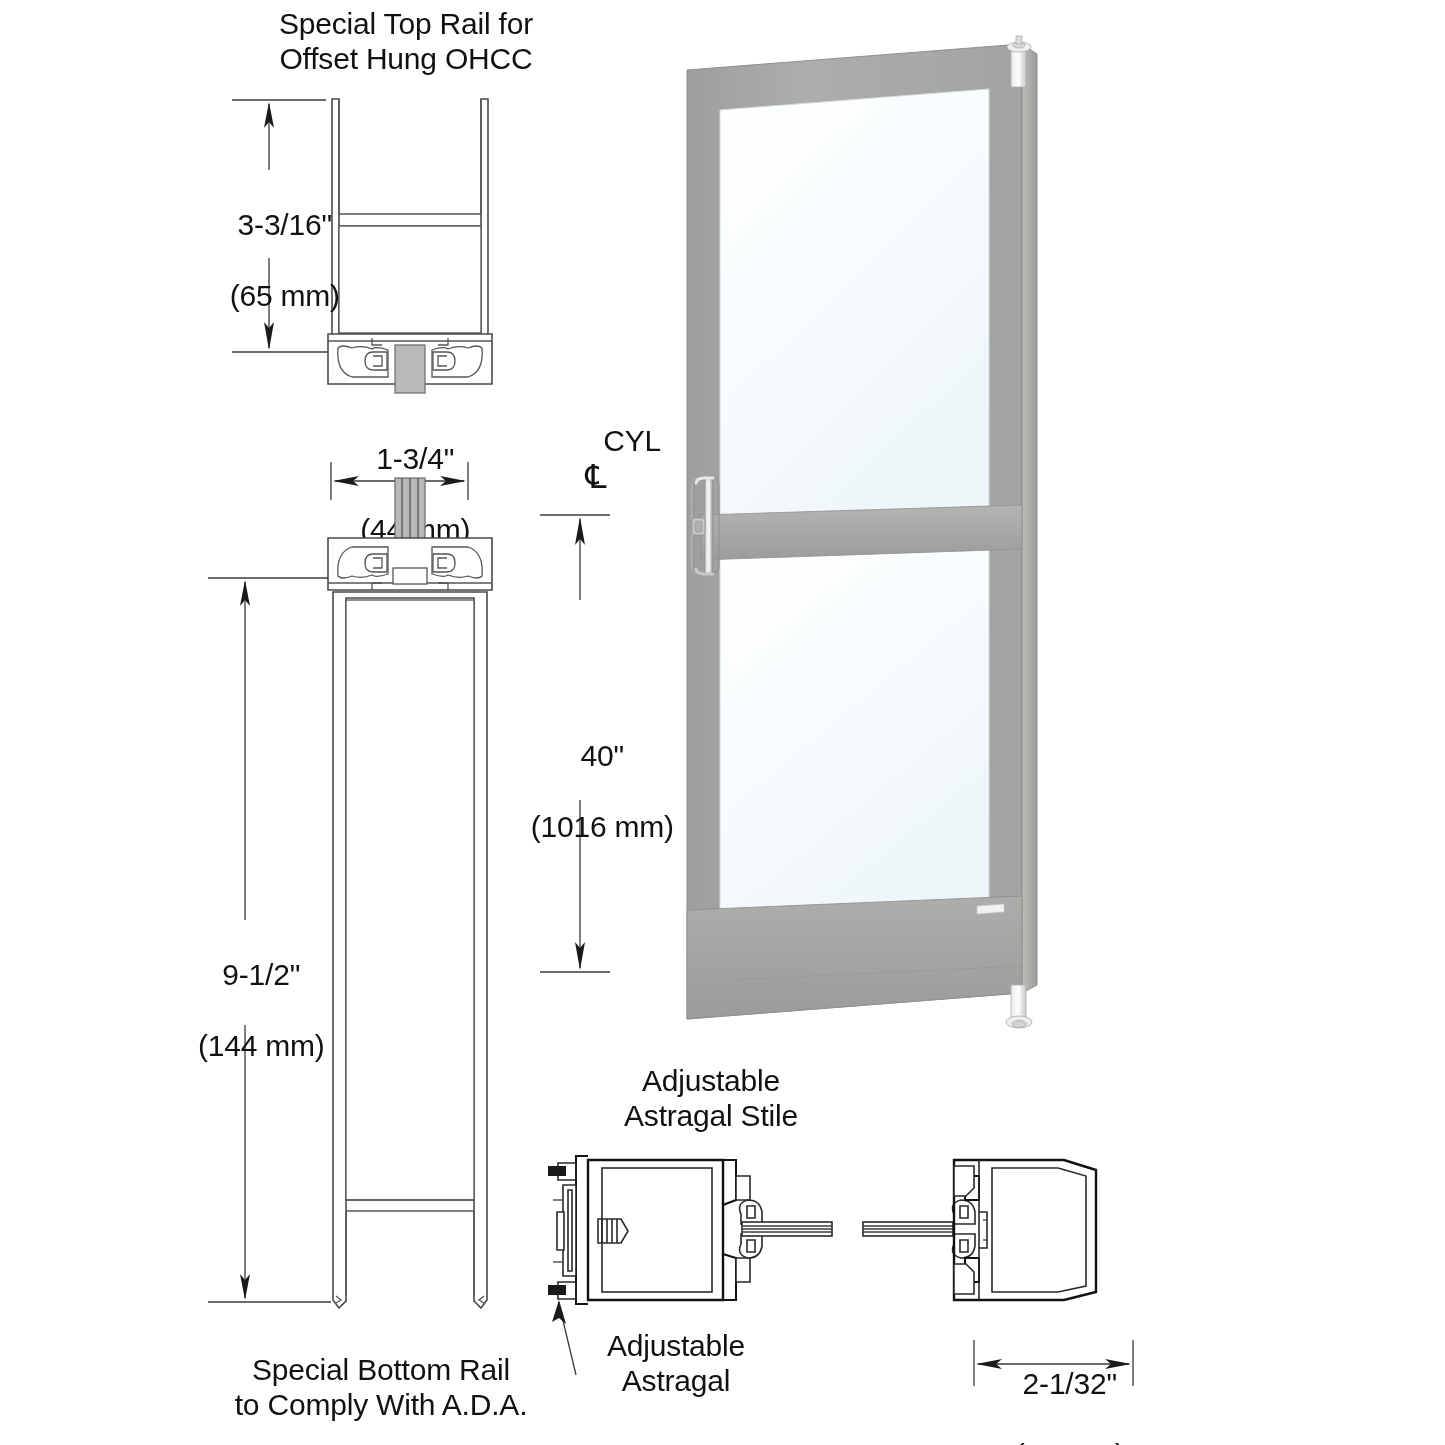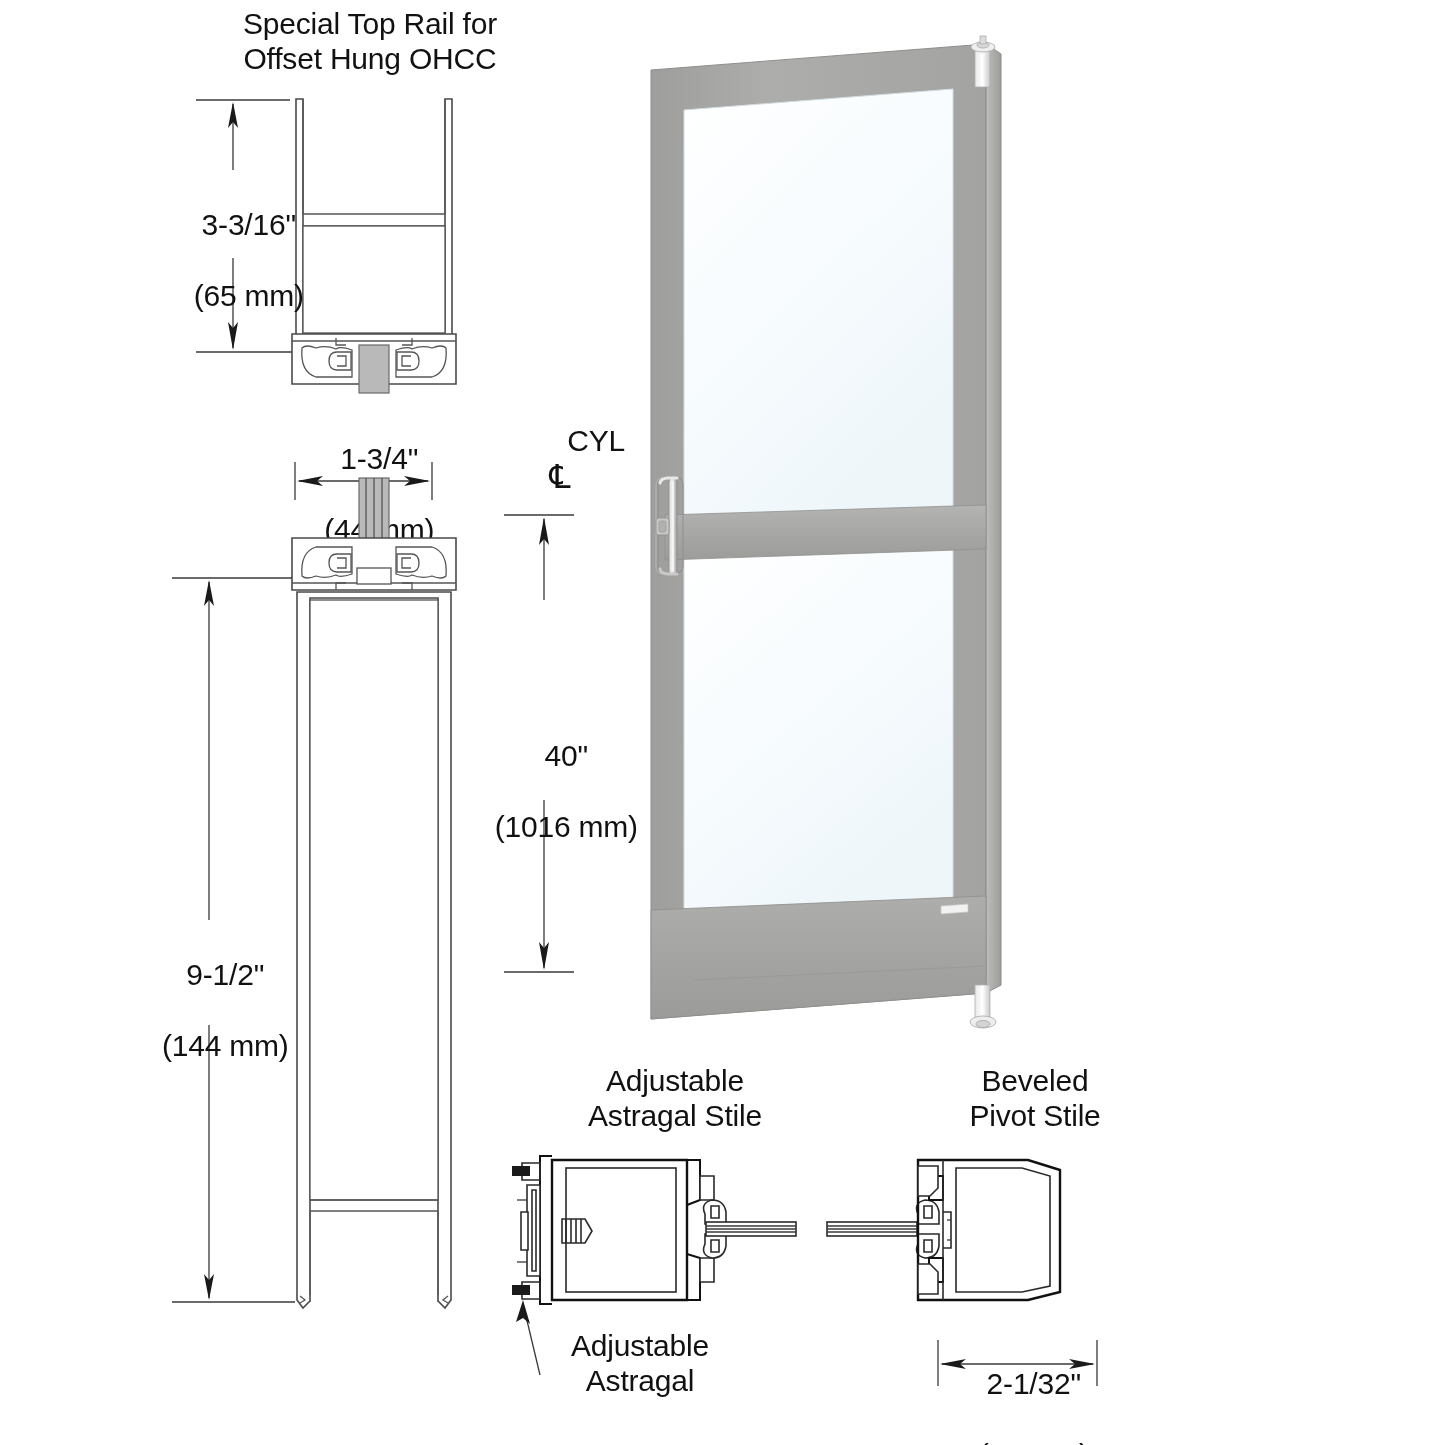--- a/index.html
+++ b/index.html
@@ -1,18 +1,18 @@
 <!DOCTYPE html>
 <html><head>
 <meta charset="utf-8">
 <style>
   html,body{margin:0;padding:0;background:#ffffff;}
   body{width:1445px;height:1445px;position:relative;overflow:hidden;
        font-family:"Liberation Sans","DejaVu Sans",sans-serif;color:#000;}
-  .stage{position:absolute;inset:0;}
+  .stage{position:absolute;inset:0;margin-left:36px;}
   .lbl{position:absolute;text-align:center;line-height:1.18;
        font-size:30px;letter-spacing:-0.2px;color:#111;white-space:pre;}
   svg{position:absolute;left:0;top:0;overflow:visible;}
   .ln{stroke:#2a2a2a;stroke-width:1.6;fill:none;}
   .ln-thin{stroke:#3a3a3a;stroke-width:1.3;fill:none;}
   .ln-prof{stroke:#4a4a4a;stroke-width:1.6;fill:none;}
   .ln-prof2{stroke:#555;stroke-width:1.3;fill:none;}
   .fillw{fill:#ffffff;}
   .blk{fill:#1a1a1a;}
   .profgray{fill:#b9b9b9;stroke:#6a6a6a;stroke-width:1.2;}
@@ -128,20 +128,22 @@
       <line class="ln-thin" x1="209" y1="1025" x2="209" y2="1298"></line>
       <polygon class="blk" points="209,1300 204,1274 209,1280 214,1274"></polygon>
     </g>
   </svg>
 
   <div class="lbl" style="left:125px;top:922px;width:168px;">
     <span>9-1/2"</span><br>
     <span>(144 mm)</span>
   </div>
 
+  <div class="lbl" style="left:95px;top:1352px;width:500px;">Special Bottom Rail
+to Comply With A.D.A.</div>
 
   <div class="lbl" style="left:495px;top:423px;width:130px;text-align:right;">CYL</div>
   <div class="lbl" style="left:495px;top:458px;width:130px;font-size:33px;">℄</div>
 
   <svg width="1445" height="1445">
     <g>
       <line class="ln-thin" x1="504" y1="515" x2="574" y2="515"></line>
       <line class="ln-thin" x1="504" y1="972" x2="574" y2="972"></line>
       <line class="ln-thin" x1="544" y1="519" x2="544" y2="600"></line>
       <polygon class="blk" points="544,517 539,545 544,539 549,545"></polygon>
@@ -234,22 +236,20 @@
       <g>
         <rect x="656" y="518" width="13" height="17" rx="2" fill="#c7c7c5" stroke="#8f8f8f" stroke-width="0.8"></rect>
         <rect x="659" y="521" width="7" height="11" rx="1.5" fill="#b1b1af" stroke="#969694" stroke-width="0.6"></rect>
       </g>
     </g>
   </svg>
 
   <div class="lbl" style="left:525px;top:1063px;width:300px;">Adjustable
 Astragal Stile</div>
 
-  <div class="lbl" style="left:890px;top:1063px;width:290px;">Beveled
-Pivot Stile</div>
 
   <svg width="1445" height="1445">
 
     <g>
 
       <path class="heavy fillw" d="M552 1160 L552 1300 L687 1300 L687 1160 Z"></path>
       <rect class="ln fillw" x="566" y="1168" width="110" height="124"></rect>
 
       <path class="heavy2 fillw" d="M552 1156 L540 1156 L540 1304 L552 1304"></path>
       <path class="ln" d="M522 1163 L540 1163 L540 1180 L522 1180 Z"></path>

